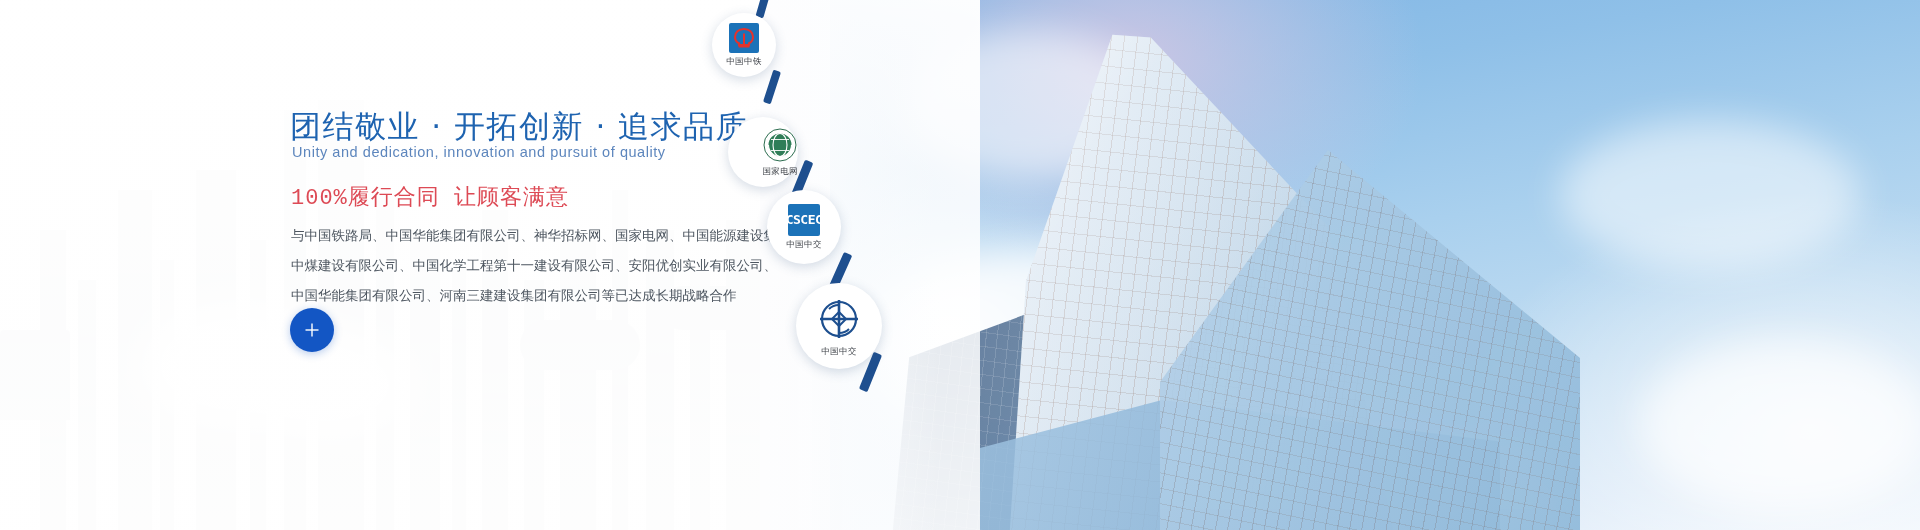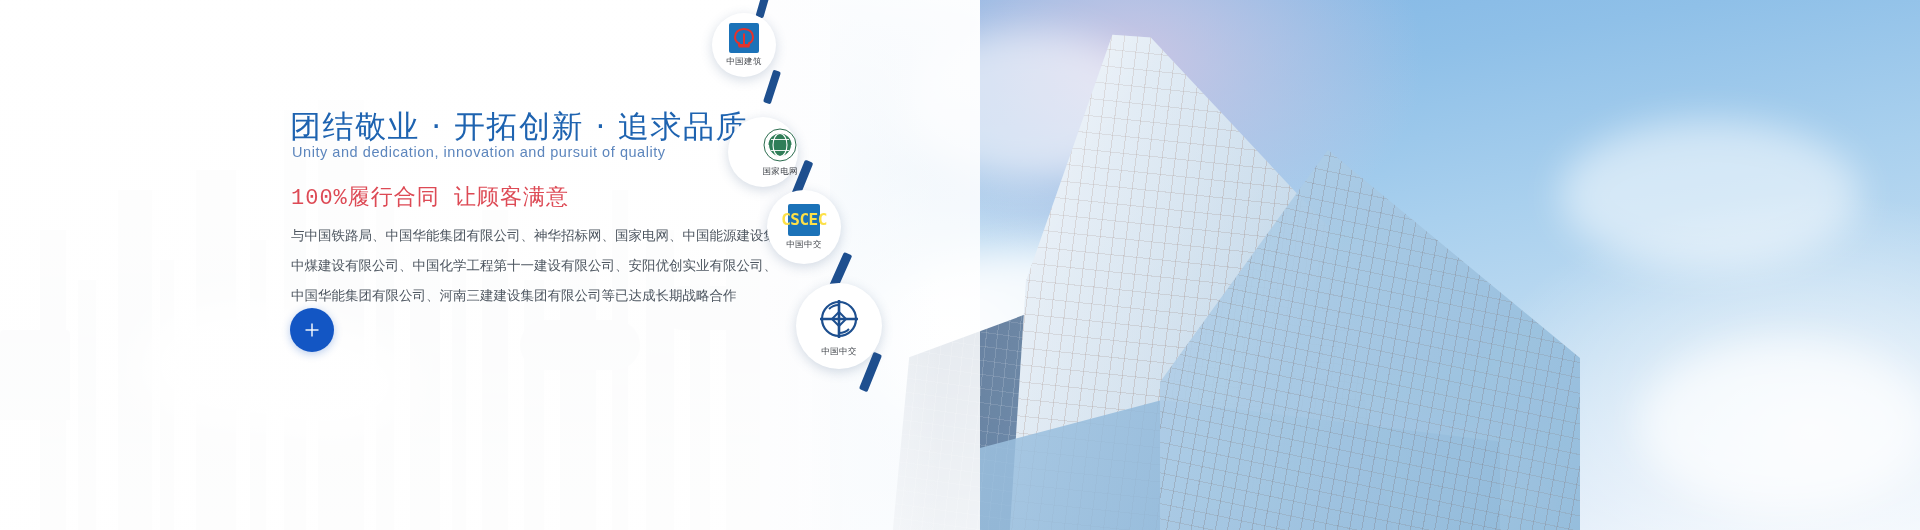--- a/index.html
+++ b/index.html
@@ -138,21 +138,21 @@
   .b1{left:22px;top:13px;width:64px;height:64px;}
   .b2{left:38px;top:117px;width:70px;height:70px;align-items:flex-end;}
   .b3{left:77px;top:190px;width:74px;height:74px;}
   .b4{left:106px;top:283px;width:86px;height:86px;}
   .cn1{left:78px;top:70px;width:8px;height:34px;transform:rotate(18deg);}
   .cn2{left:108px;top:160px;width:9px;height:36px;transform:rotate(22deg);}
   .cn3{left:146px;top:252px;width:9px;height:38px;transform:rotate(24deg);}
   .cn-top{left:70px;top:-16px;width:8px;height:34px;transform:rotate(16deg);}
   .cn-bot{left:176px;top:352px;width:9px;height:40px;transform:rotate(22deg);}
   .logo-grid{width:32px;height:32px;background:#1b72b8;border-radius:2px;display:flex;align-items:center;justify-content:center;}
-  .cscec{font-size:16px;font-weight:bold;color:#fde047;letter-spacing:-.5px;font-family:"DejaVu Sans Mono","Liberation Mono",monospace;}
+  .cscec{font-size:13px;font-weight:bold;color:#ffffff;letter-spacing:-.5px;font-family:"DejaVu Sans Mono","Liberation Mono",monospace;}
 </style>
 </head>
 <body>
 
 <div class="banner">
 
   <div class="sky"></div>
   <div class="cloud c1"></div>
   <div class="cloud c2"></div>
   <div class="cloud c3"></div>
@@ -225,21 +225,21 @@
 
     <div class="badge b1">
       <span class="logo">
         <svg width="30" height="30" viewBox="0 0 30 30">
           <rect x="0" y="0" width="30" height="30" rx="2" fill="#1b72b8"></rect>
           <path d="M15 6 C9.5 6 6 9.6 6 14 C6 17 7.6 19.2 10 20.3 L10 22 L20 22 L20 20.3 C22.4 19.2 24 17 24 14 C24 9.6 20.5 6 15 6 Z" fill="none" stroke="#e3322c" stroke-width="2.1"></path>
           <path d="M15 10.5 L15 21" stroke="#e3322c" stroke-width="2"></path>
           <path d="M9.5 23.5 L20.5 23.5" stroke="#e3322c" stroke-width="2"></path>
         </svg>
       </span>
-      <span class="cap">中国建筑</span>
+      <span class="cap">中国中铁</span>
     </div>
 
     <div class="badge b2">
       <span class="logo">
         <svg width="36" height="36" viewBox="0 0 36 36">
           <circle cx="18" cy="18" r="16" fill="none" stroke="#2c6d4f" stroke-width="1"></circle>
           <circle cx="18" cy="18" r="11.5" fill="#2e7d57"></circle>
           <path d="M6.5 18 A11.5 11.5 0 0 0 29.5 18" fill="none" stroke="#ffffff" stroke-width="1.1"></path>
           <path d="M18 6.5 A7 11.5 0 0 0 18 29.5" fill="none" stroke="#ffffff" stroke-width="1.1"></path>
           <path d="M18 6.5 A7 11.5 0 0 1 18 29.5" fill="none" stroke="#ffffff" stroke-width="1.1"></path>

